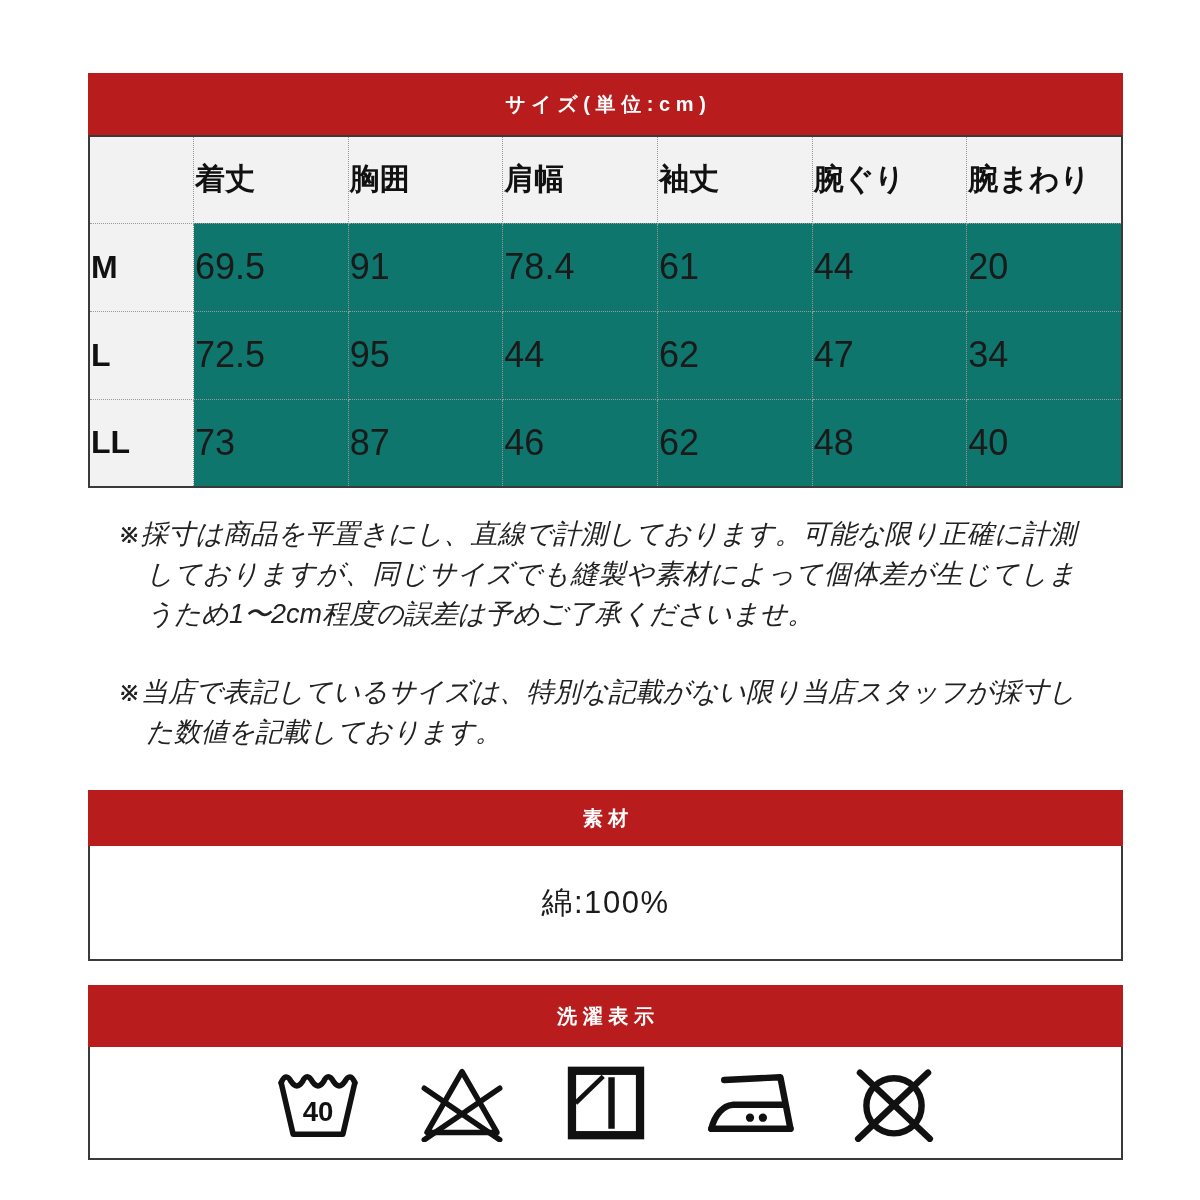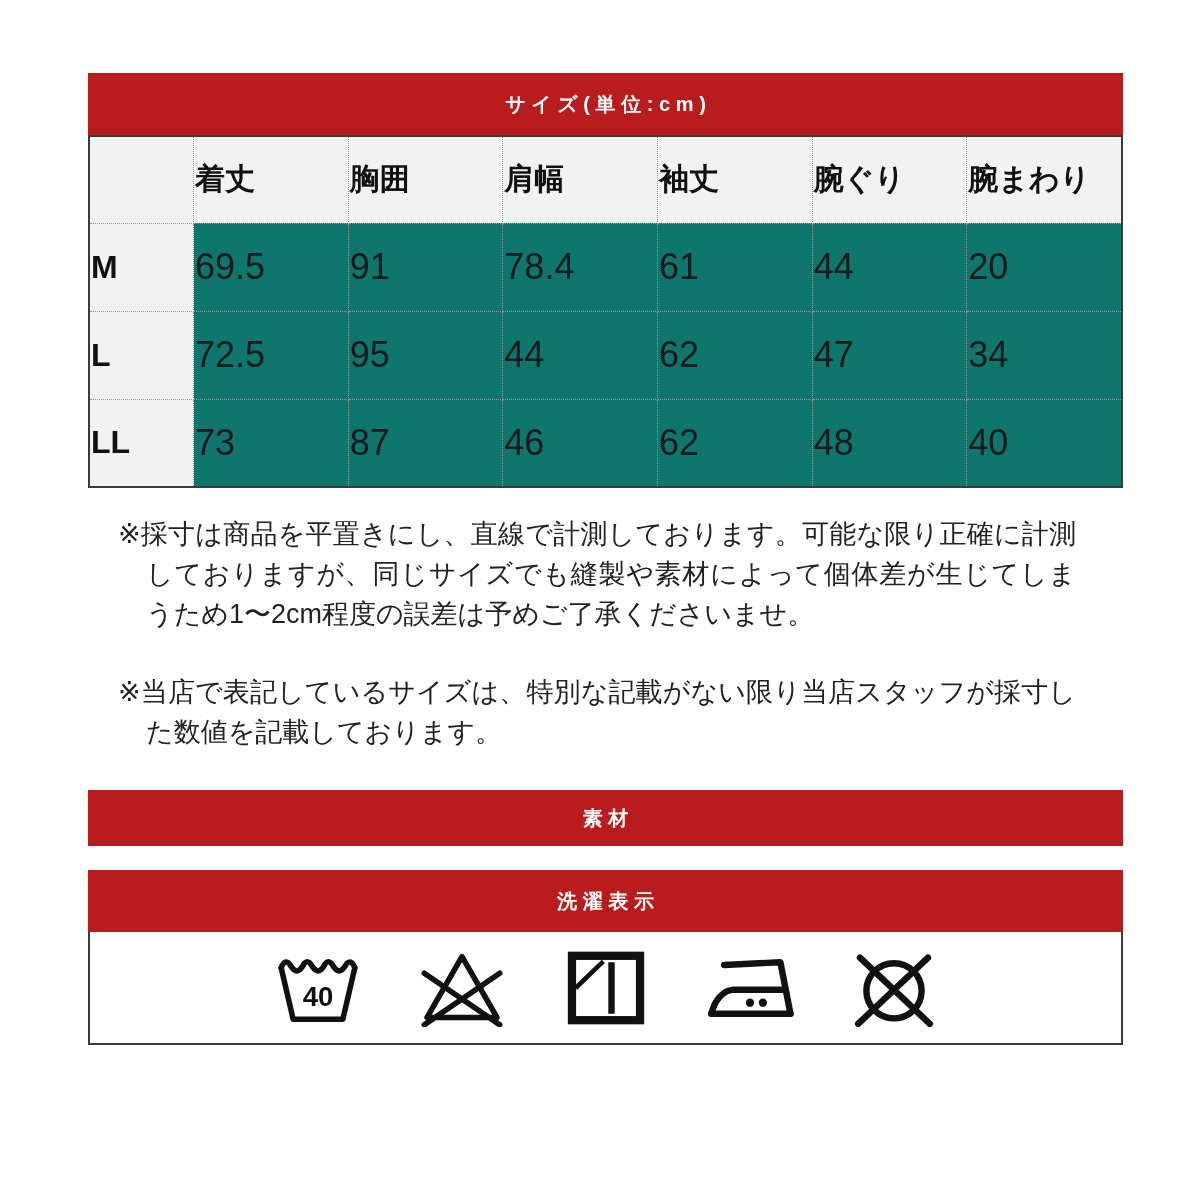--- a/index.html
+++ b/index.html
@@ -30,21 +30,21 @@
   }
   .col-size{width:10%;}
   .col-val{width:15%;}
   tr.head-row{height:87px;}
   tr.head-row td{background:#f2f2f2;font-weight:bold;font-size:30px;color:#111;}
   tr.data-row{height:88px;}
   td.size-label{background:#f2f2f2;font-weight:bold;font-size:32px;color:#111;}
   td.val{background:#0f766e;font-size:36px;color:#1a1a1a;}
 
   
-  .notes{margin:26px 0 0 30px;}
+  .notes{margin:26px 0 0 30px;font-style:italic;}
   .note{
     width:930px;font-size:27px;line-height:40px;color:#222;
     padding-left:28px;text-indent:-28px; 
     margin:0 0 38px 0;
     text-align:justify;
   }
 
   
   .boxed-section{margin-top:24px;text-align:center;}
   .boxed-body{
@@ -112,20 +112,21 @@
       </table>
   </div>
 
   <div class="notes">
     <p class="note">※採寸は商品を平置きにし、直線で計測しております。可能な限り正確に計測しておりますが、同じサイズでも縫製や素材によって個体差が生じてしまうため1〜2cm程度の誤差は予めご了承くださいませ。</p>
     <p class="note">※当店で表記しているサイズは、特別な記載がない限り当店スタッフが採寸した数値を記載しております。</p>
   </div>
 
   <div class="boxed-section">
     <div class="bar material-bar">素材</div>
+    <div class="boxed-body material-body">綿:100%</div>
   </div>
 
   <div class="boxed-section care-section">
     <div class="bar">洗濯表示</div>
     <div class="boxed-body care-body">
 
       <div class="care-icon">
         <svg viewBox="0 0 100 84" fill="none" stroke="#111" stroke-width="6" stroke-linecap="round" stroke-linejoin="round">
           <path d="M10,20 L23,76 L77,76 L90,20"></path>
           <path d="M10,20 Q15,8 21,19 Q27,28 33,19 Q38,8 44,19 Q50,28 56,19 Q61,8 67,19 Q73,28 79,19 Q85,8 90,20"></path>

